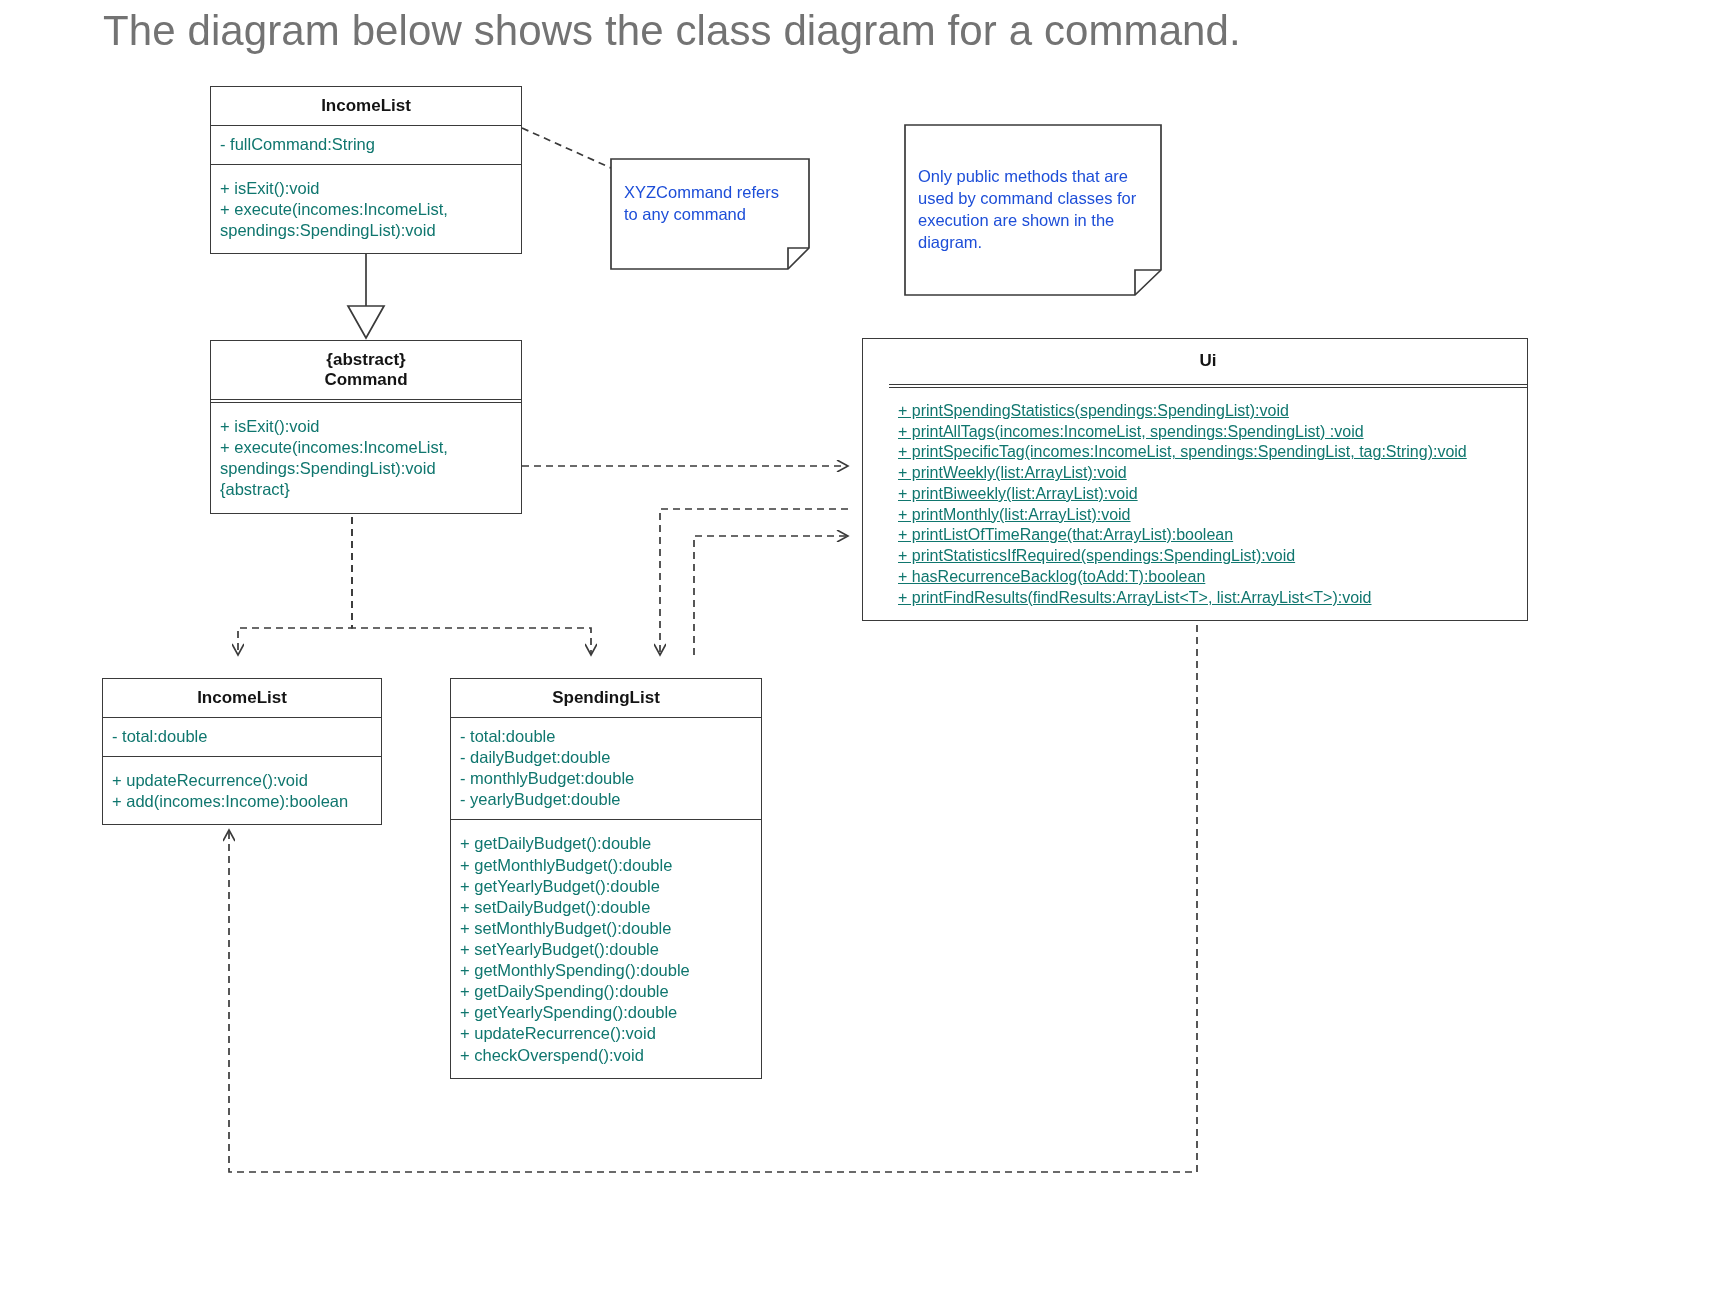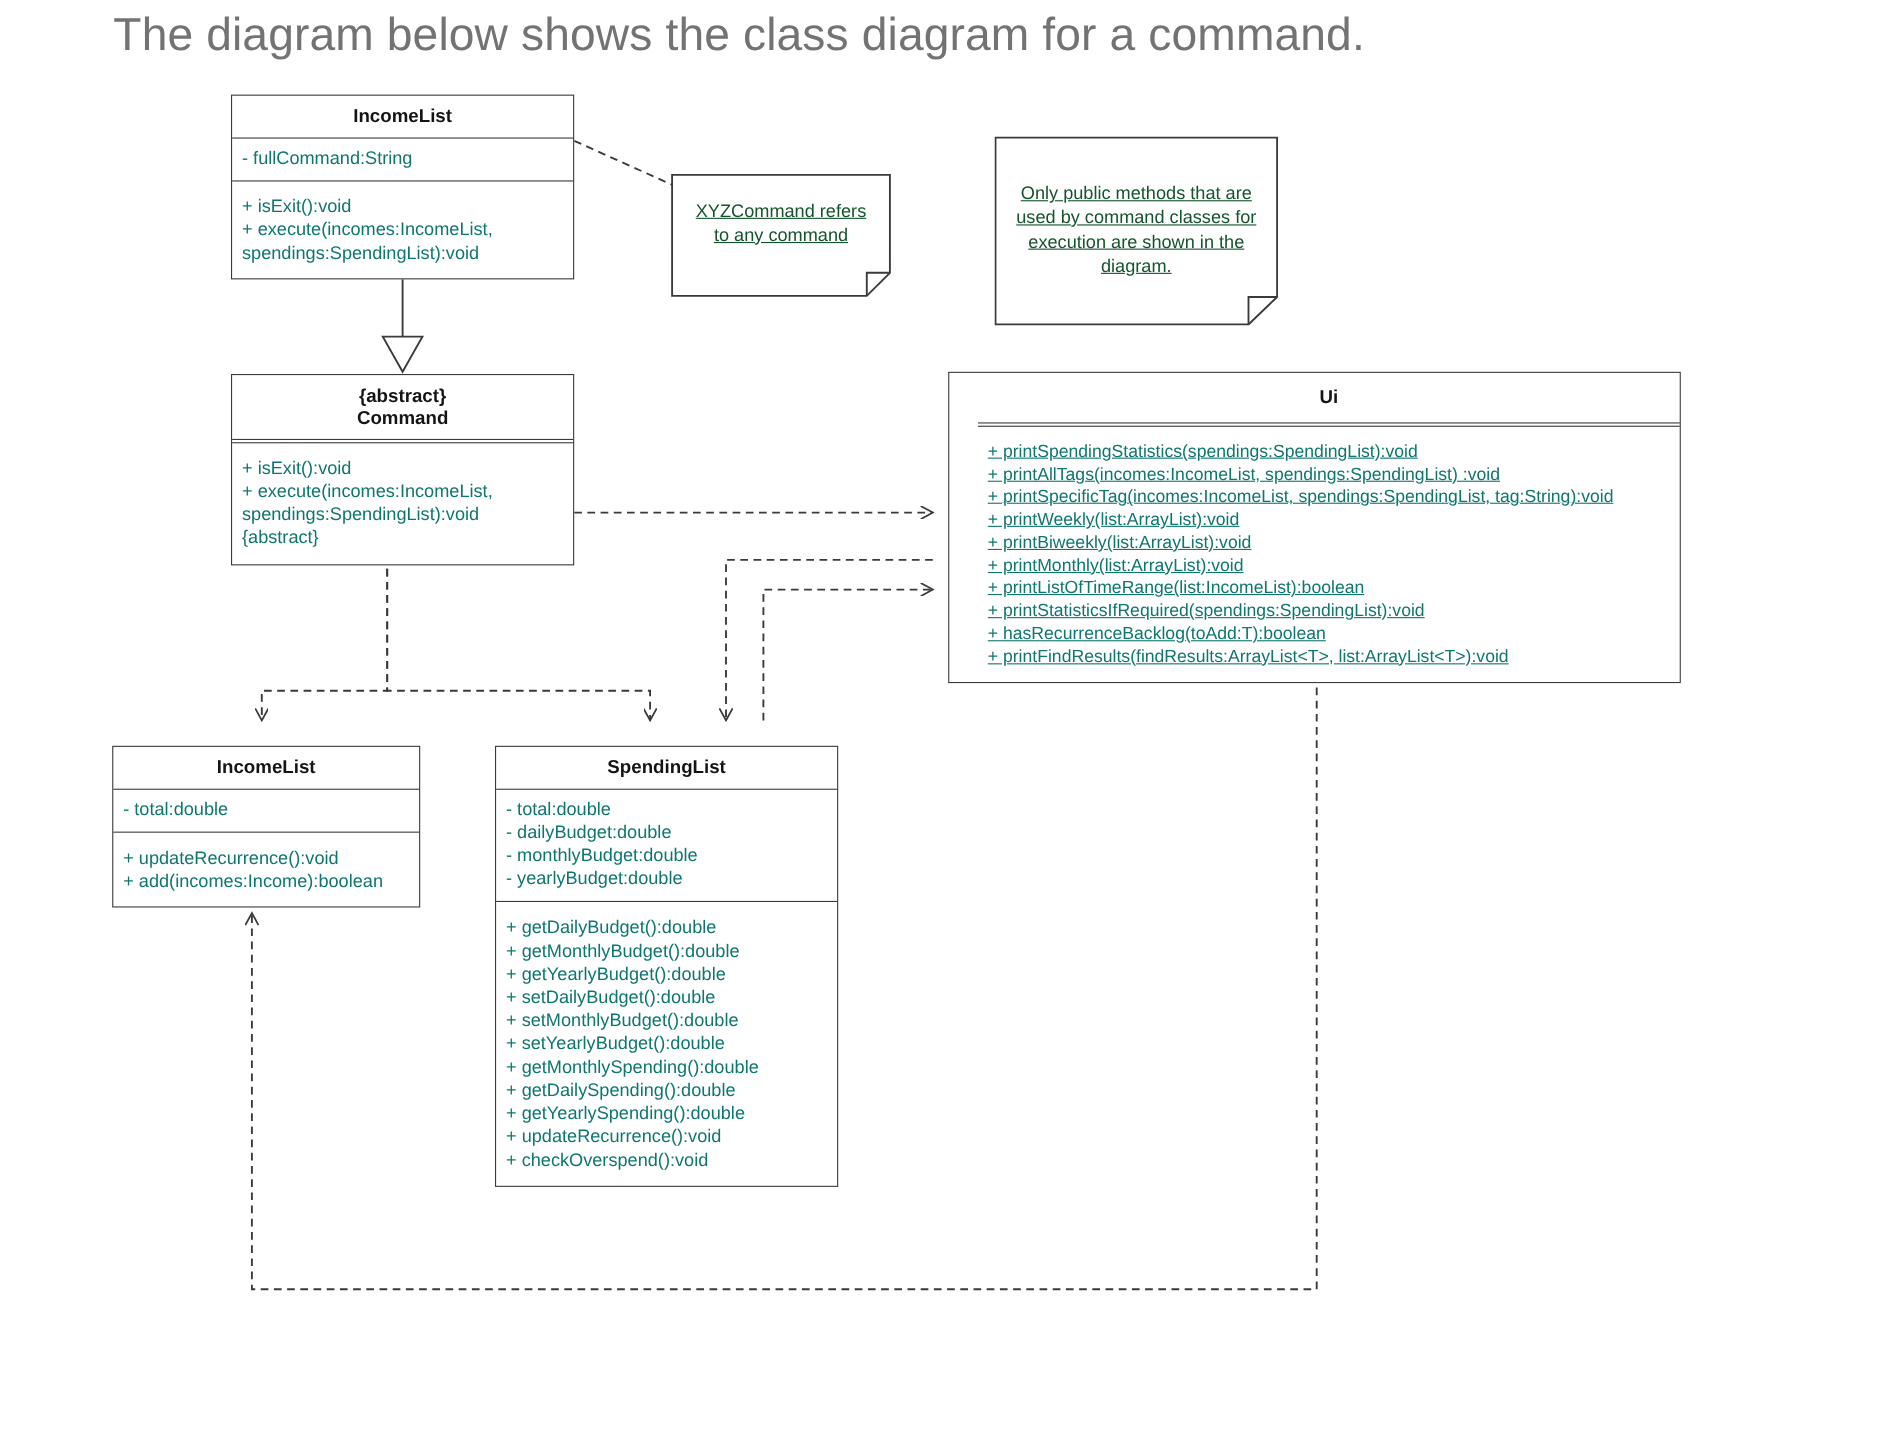--- a/index.html
+++ b/index.html
@@ -105,27 +105,25 @@
     z-index: 3;
     box-sizing: border-box;
   }
   .uml-note .note-body {
     position: relative;
     width: 100%;
     height: 100%;
     display: flex;
     align-items: center;
     justify-content: center;
-    text-align: center;
     font-size: 16.5px;
     line-height: 1.33;
-    color: #14532d;
+    color: #1d4ed8;
     padding: 10px 14px;
     box-sizing: border-box;
-    text-decoration: underline;
   }
   .uml-note svg {
     position: absolute;
     left: 0;
     top: 0;
   }
   .uml-note .note-text { position: relative; z-index: 2; }
 
   #note-refers { left: 610px; top: 158px; width: 200px; height: 92px; }
   #note-public { left: 904px; top: 124px; width: 258px; height: 172px; }
@@ -242,21 +240,21 @@
   <div class="uml-class" id="box-ui">
     <div class="uml-title" style="padding:12px 4px 13px 4px;">Ui</div>
     <div class="uml-sep-dbl"></div>
     <div class="uml-compartment tall static-list">
       <div class="row">+ printSpendingStatistics(spendings:SpendingList):void</div>
       <div class="row">+ printAllTags(incomes:IncomeList, spendings:SpendingList) :void</div>
       <div class="row">+ printSpecificTag(incomes:IncomeList, spendings:SpendingList, tag:String):void</div>
       <div class="row">+ printWeekly(list:ArrayList):void</div>
       <div class="row">+ printBiweekly(list:ArrayList):void</div>
       <div class="row">+ printMonthly(list:ArrayList):void</div>
-      <div class="row">+ printListOfTimeRange(list:IncomeList):boolean</div>
+      <div class="row">+ printListOfTimeRange(that:ArrayList):boolean</div>
       <div class="row">+ printStatisticsIfRequired(spendings:SpendingList):void</div>
       <div class="row">+ hasRecurrenceBacklog(toAdd:T):boolean</div>
       <div class="row">+ printFindResults(findResults:ArrayList&lt;T&gt;, list:ArrayList&lt;T&gt;):void</div>
     </div>
   </div>
 
   <div class="uml-note" id="note-refers">
     <svg width="200" height="112" viewBox="0 0 200 112">
       <path d="M1,1 L199,1 L199,90 L178,111 L1,111 Z" fill="#ffffff" stroke="#3a3a3a" stroke-width="1.7"></path>
       <path d="M199,90 L178,90 L178,111" fill="none" stroke="#3a3a3a" stroke-width="1.7"></path>

